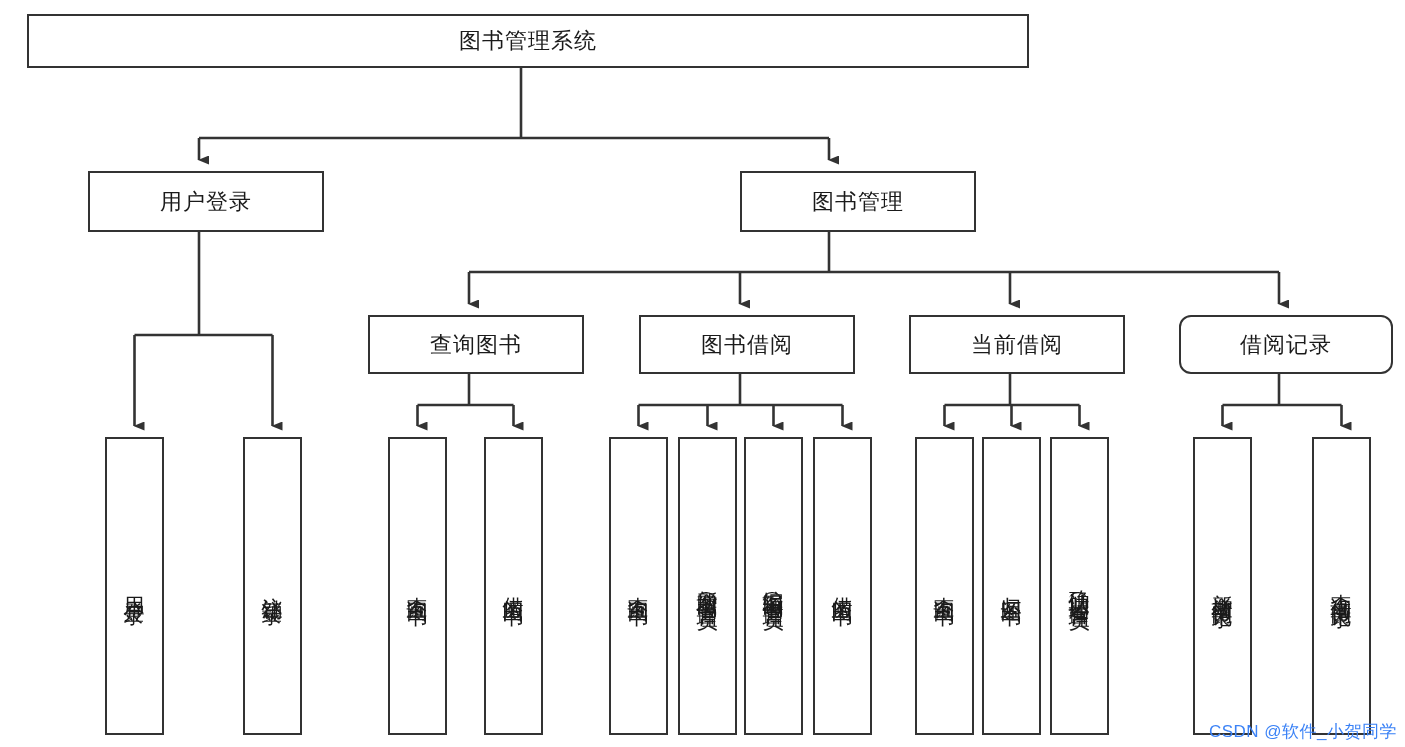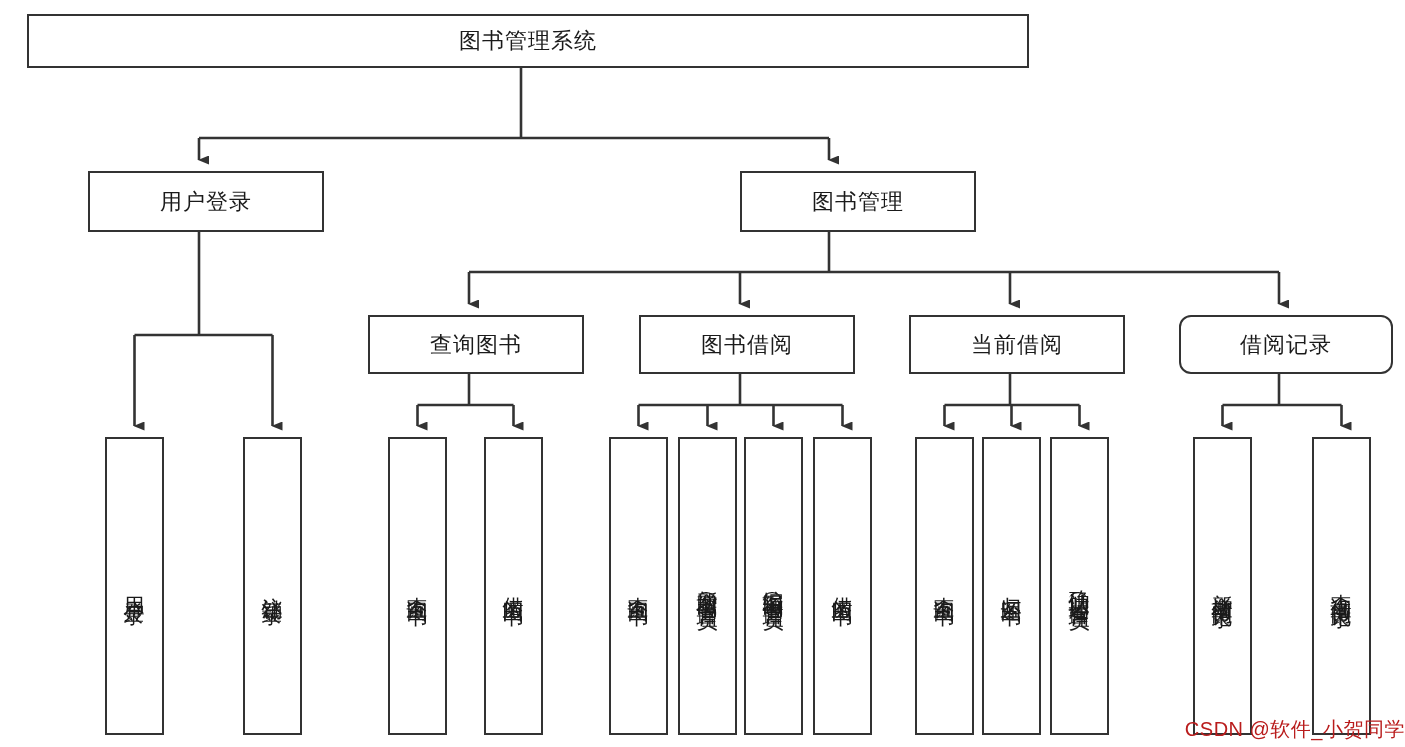--- a/index.html
+++ b/index.html
@@ -50,24 +50,24 @@
     letter-spacing: 3px;
     line-height: 1;
     white-space: nowrap;
   }
   .node-label {
     display: block;
     text-align: center;
   }
   #watermark {
     position: absolute;
-    right: 0;
+    right: 8px;
     bottom: 4px;
-    font-size: 20px;
-    color: #b91c1c;
+    font-size: 17px;
+    color: #3b82f6;
     letter-spacing: 0.5px;
     white-space: nowrap;
     pointer-events: none;
   }
 </style>
 </head>
 <body>
 
 <div id="diagram-root">
 

